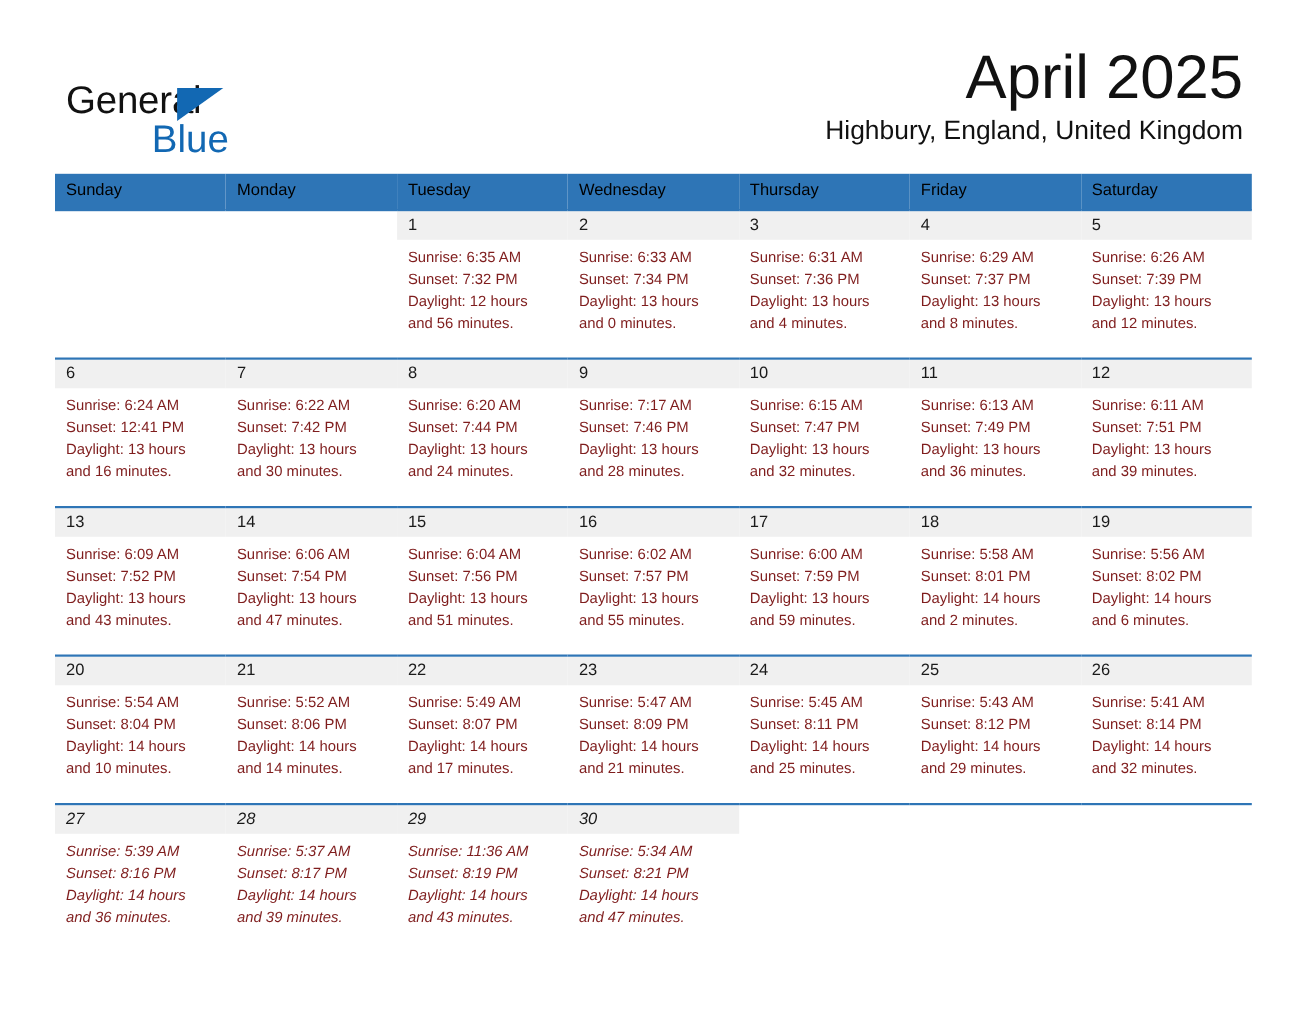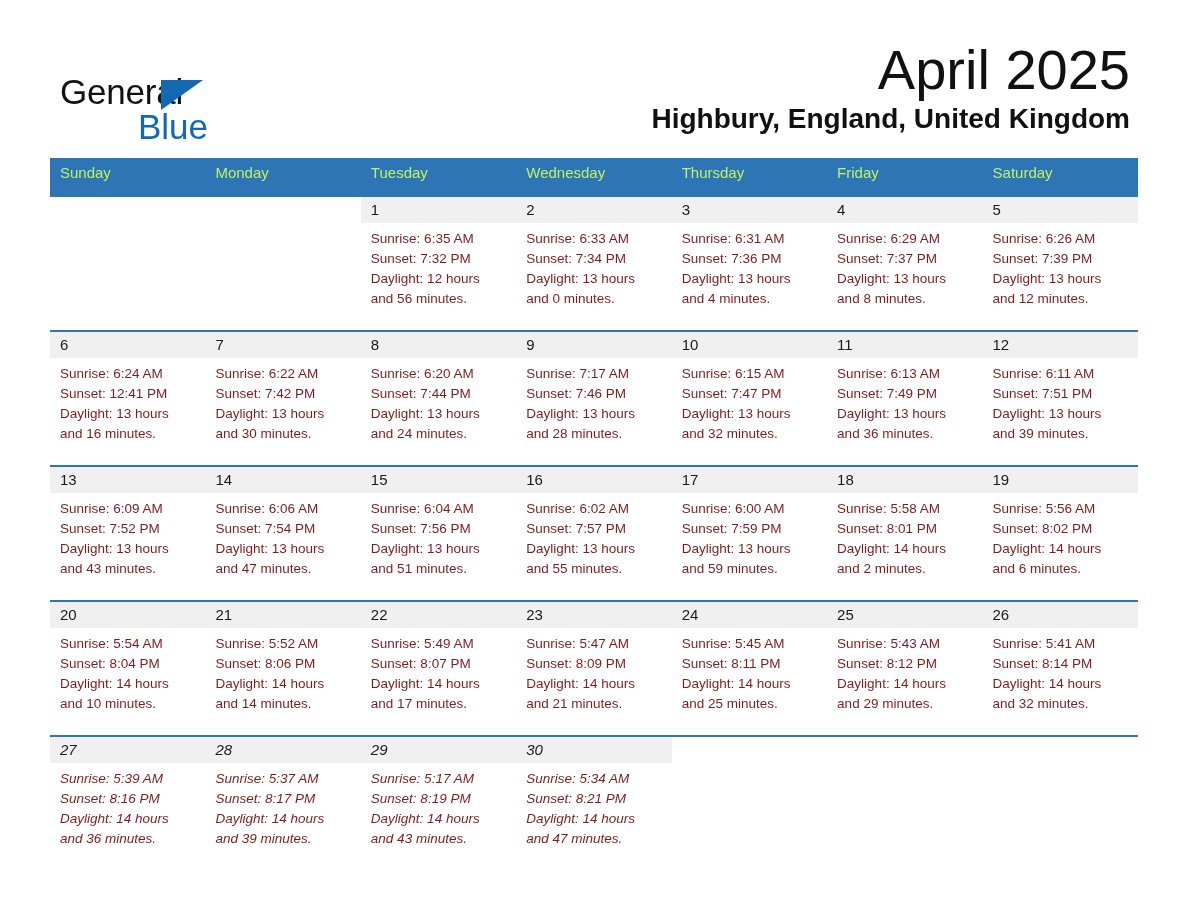--- a/index.html
+++ b/index.html
@@ -61,47 +61,47 @@
   .cal-title {
     font-size: 56px;
     line-height: 56px;
     color: #111111;
     font-weight: 400;
     letter-spacing: 0px;
     white-space: nowrap;
   }
   .cal-location {
     margin-top: 6px;
-    font-size: 28px;
+    font-size: 24px;
     line-height: 30px;
     color: #111111;
-    font-weight: 700;
+    font-weight: 400;
     white-space: nowrap;
   }
 
   
   .calendar {
     position: absolute;
     left: 50px; top: 158px;
     width: 1088px;
   }
   .cal-table {
     width: 1088px;
     border-collapse: collapse;
     table-layout: fixed;
   }
   .cal-table col { width: 155.43px; }
 
   thead th {
     background: #2E75B6;
-    color: #bef264;
+    color: #000000;
     font-size: 15px;
     font-weight: 400;
     text-align: left;
-    padding: 6px 0 14px 10px;
+    padding: 6px 0 9px 10px;
     height: 30px;
     vertical-align: middle;
     border: 0;
   }
 
   tbody td {
     vertical-align: top;
     padding: 0;
     border: 0;
     border-top: 2px solid #2E75B6;
@@ -497,21 +497,21 @@
                   <div>Sunset: 8:17 PM</div>
                   <div>Daylight: 14 hours</div>
                   <div>and 39 minutes.</div>
                 </div>
               </div>
             </td>
             <td class="cell">
               <div class="cell-inner">
                 <div class="daynum">29</div>
                 <div class="details">
-                  <div>Sunrise: 5:17 AM</div>
+                  <div>Sunrise: 11:36 AM</div>
                   <div>Sunset: 8:19 PM</div>
                   <div>Daylight: 14 hours</div>
                   <div>and 43 minutes.</div>
                 </div>
               </div>
             </td>
             <td class="cell">
               <div class="cell-inner">
                 <div class="daynum">30</div>
                 <div class="details">

